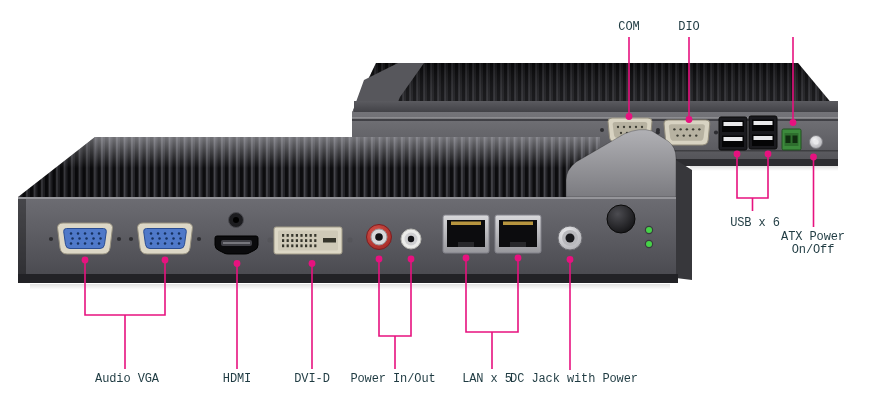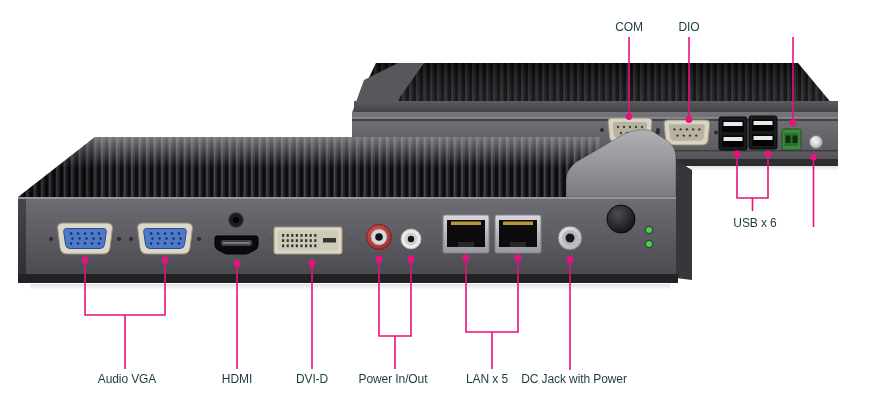--- a/index.html
+++ b/index.html
@@ -1,19 +1,19 @@
 <!DOCTYPE html>
 <html style="--background: #ffffff; --callout-line: #e7127f; --label-text: #1f3b42;"><head>
 <meta charset="utf-8">
 <style>
   html,body{margin:0;padding:0;background:#fff;}
   .stage{
     position:relative;width:869px;height:406px;
     background:var(--background,#ffffff);
-    font-family:Liberation Sans, sans-serif;
+    font-family:Liberation Mono, monospace;
     overflow:hidden;
   }
   .stage svg{position:absolute;left:0;top:0;}
   .callout-label{
     position:absolute;
     transform:translateX(-50%);
     font-size:12px;
     letter-spacing:-0.1px;
     line-height:1.12;
     color:var(--label-text,#1f3b42);
@@ -309,19 +309,20 @@
       <g>
         <path class="callout-line" d="M570 262 V370"></path>
           <circle class="callout-dot" cx="570" cy="259.5" r="3.4"></circle>
       </g>
     </g>
   </svg>
 
   <div class="callout-label" style="left:629px;top:21px">COM</div>
   <div class="callout-label" style="left:689px;top:21px">DIO</div>
   <div class="callout-label" style="left:755px;top:217px">USB x 6</div>
+  <div class="callout-label wrap" style="left:813px;top:231px">ATX Power On/Off</div>
   <div class="callout-label" style="left:127px;top:373px">Audio VGA</div>
   <div class="callout-label" style="left:237px;top:373px">HDMI</div>
   <div class="callout-label" style="left:312px;top:373px">DVI-D</div>
   <div class="callout-label" style="left:393px;top:373px">Power In/Out</div>
   <div class="callout-label" style="left:487px;top:373px">LAN x 5</div>
   <div class="callout-label" style="left:574px;top:373px">DC Jack with Power</div>
 </div>
 
 </body></html>

